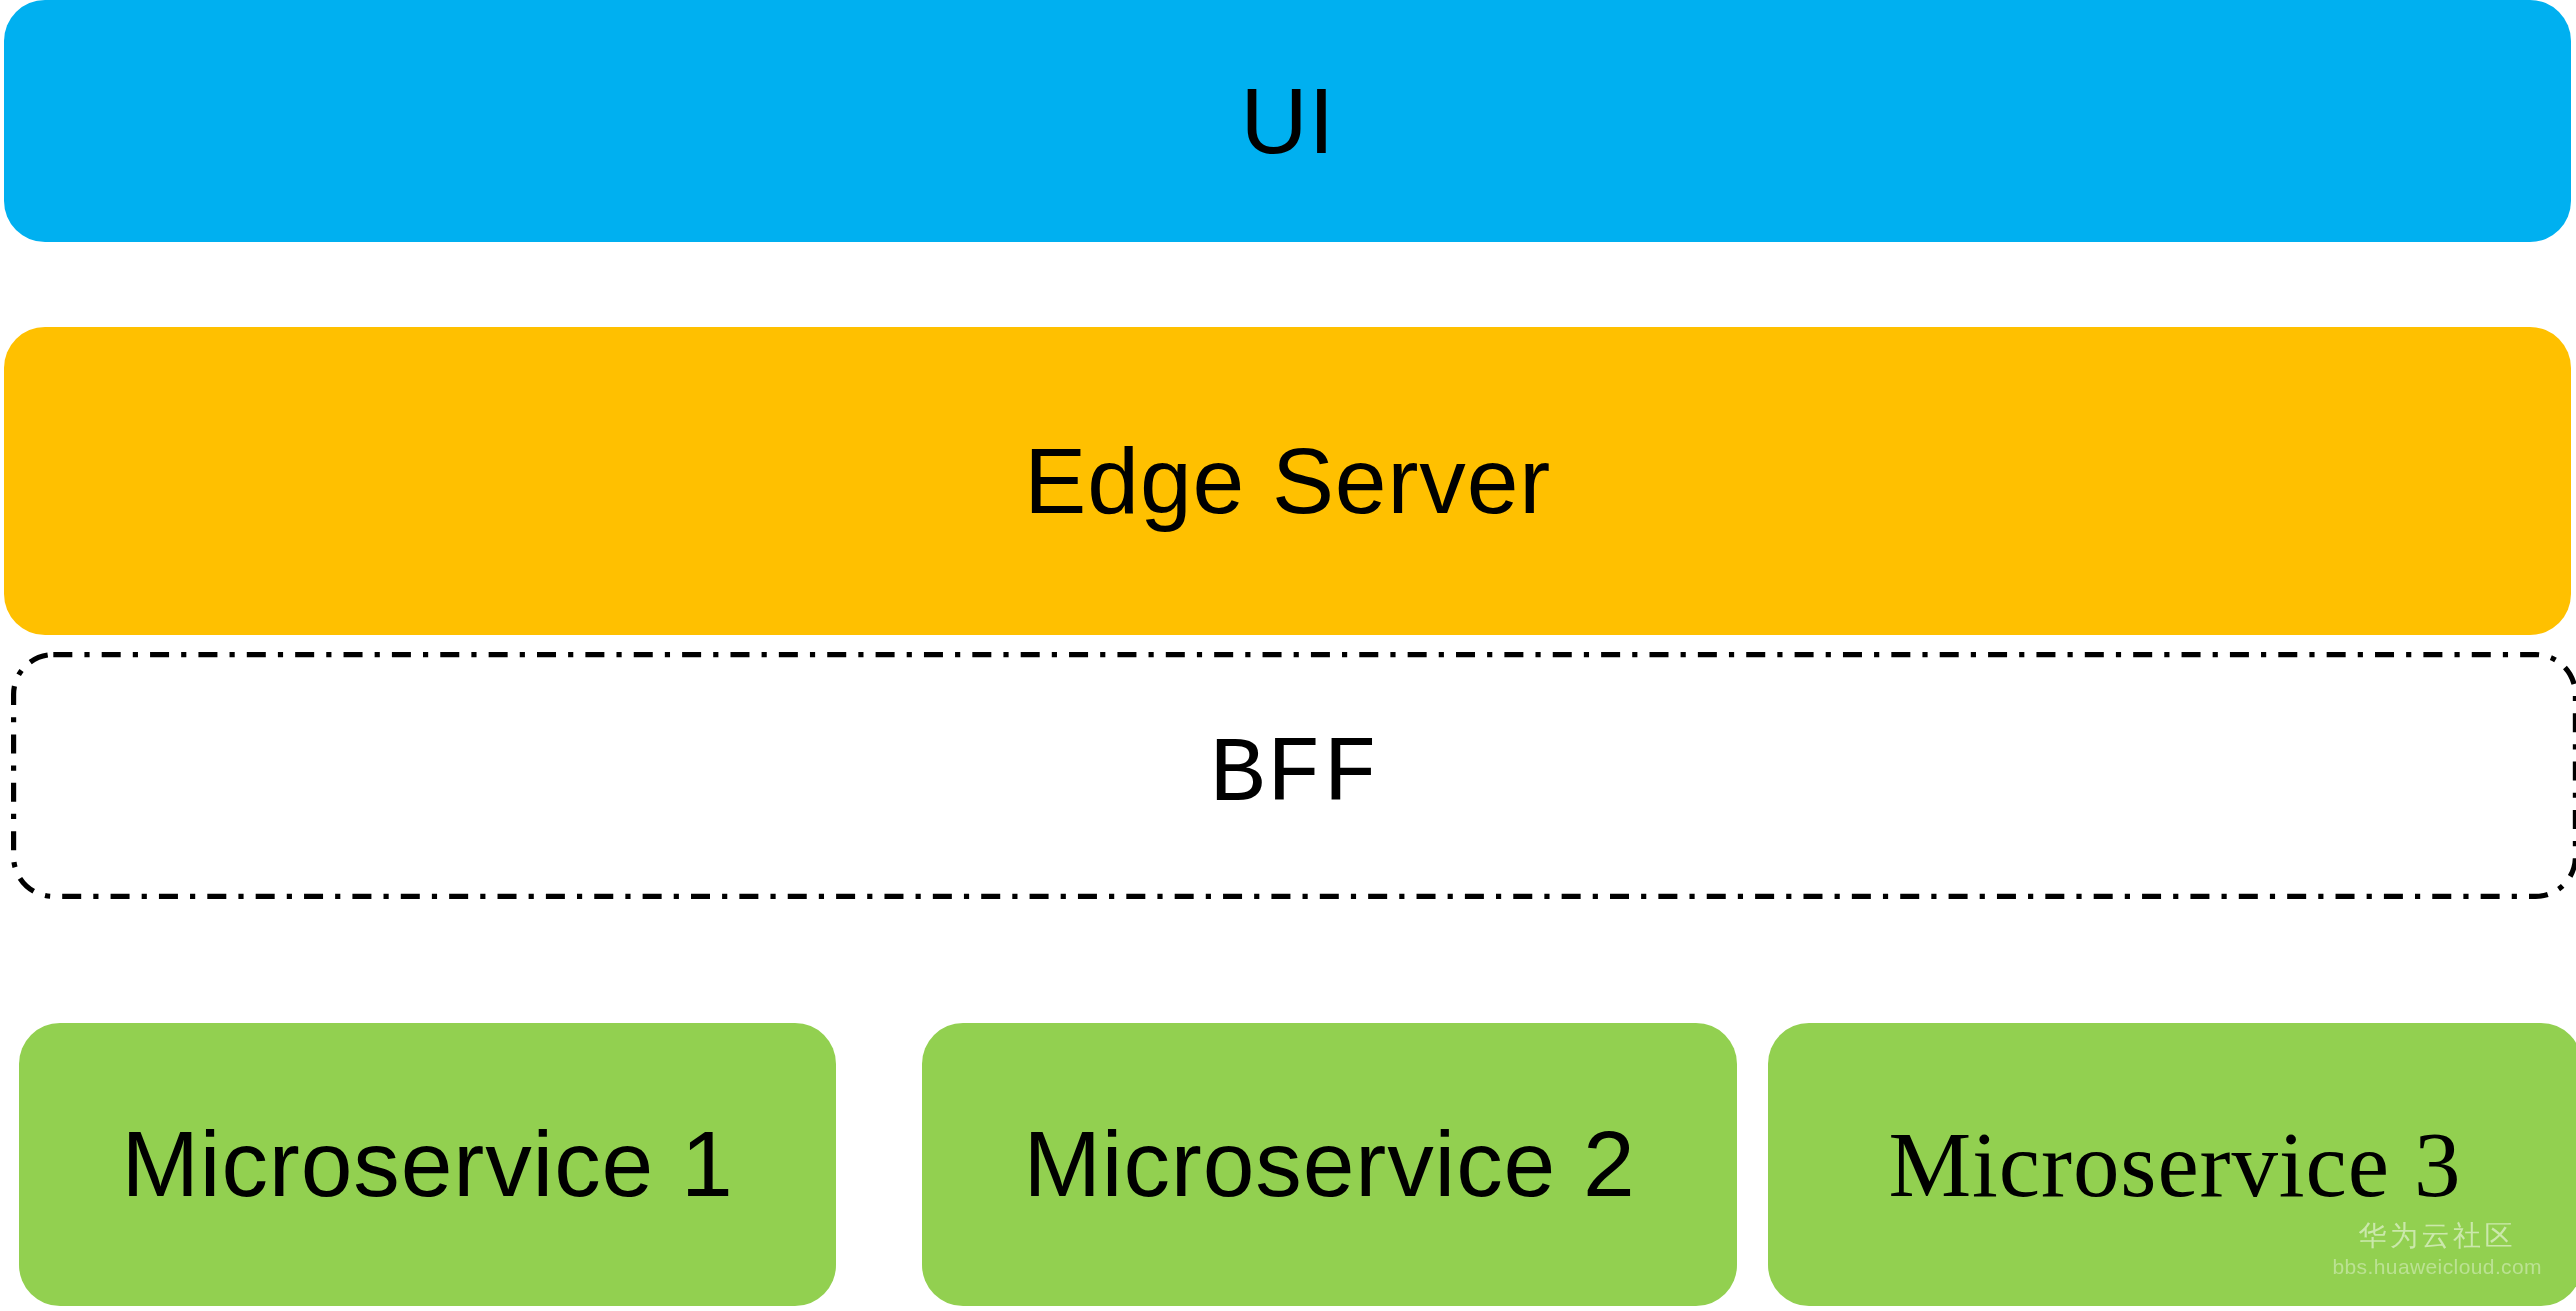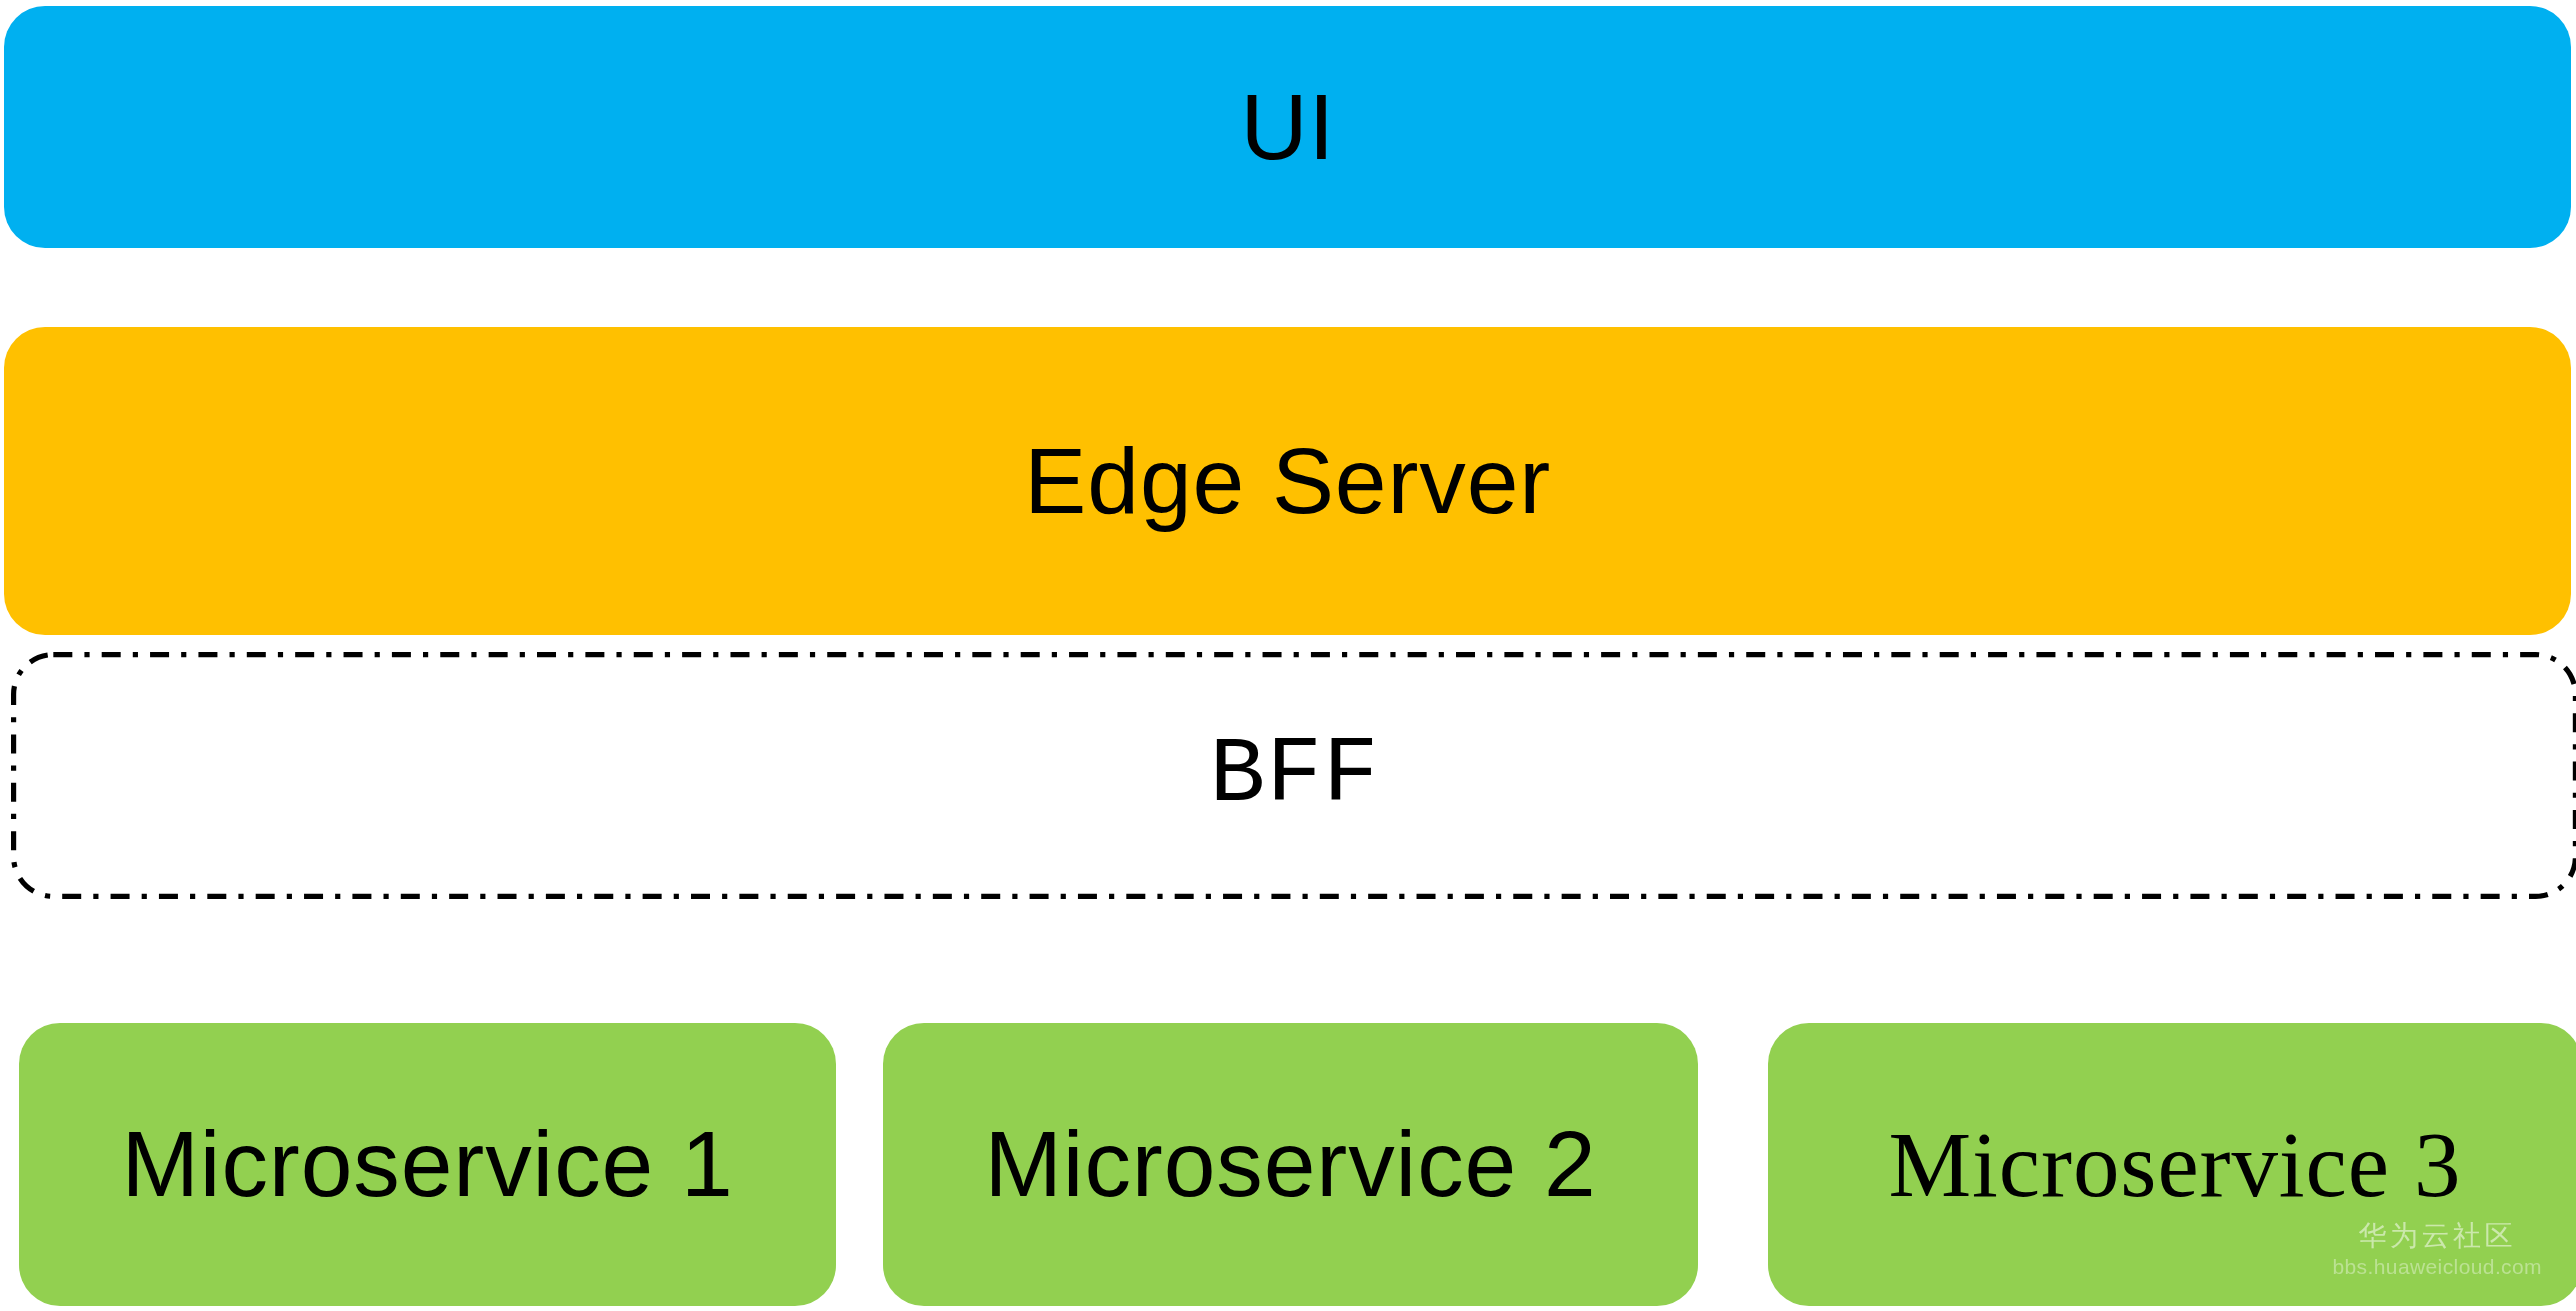--- a/index.html
+++ b/index.html
@@ -24,21 +24,21 @@
   }
   .label {
     color: #000000;
     font-size: 93px;
     font-weight: 300;
     letter-spacing: 0.9px;
     white-space: nowrap;
     line-height: 1;
   }
   .layer-ui {
-    left: 4.3px; top: 6px;
+    left: 4.3px; top: 0;
     width: 2567px; height: 242px;
     background: #00B0F0;
     border-radius: 41px;
   }
   .layer-edge {
     left: 4.3px; top: 327px;
     width: 2567px; height: 308px;
     background: #FFC000;
     border-radius: 41px;
   }
@@ -61,21 +61,21 @@
     stroke-dasharray: 22 14 6 14;
   }
   .service-box {
     top: 1023px;
     height: 283px;
     background: #92D050;
     border-radius: 41px;
     margin-left: 12px;
   }
   .service-1 { left: 7px;    width: 817px; }
-  .service-2 { left: 871px; width: 815px; }
+  .service-2 { left: 910px; width: 815px; }
   .service-3 { left: 1756px; width: 814px; font-family: Liberation Serif, serif; }
   .watermark {
     position: absolute;
     right: 34px;
     top: 1216px;
     display: flex;
     flex-direction: column;
     align-items: center;
     pointer-events: none;
   }

